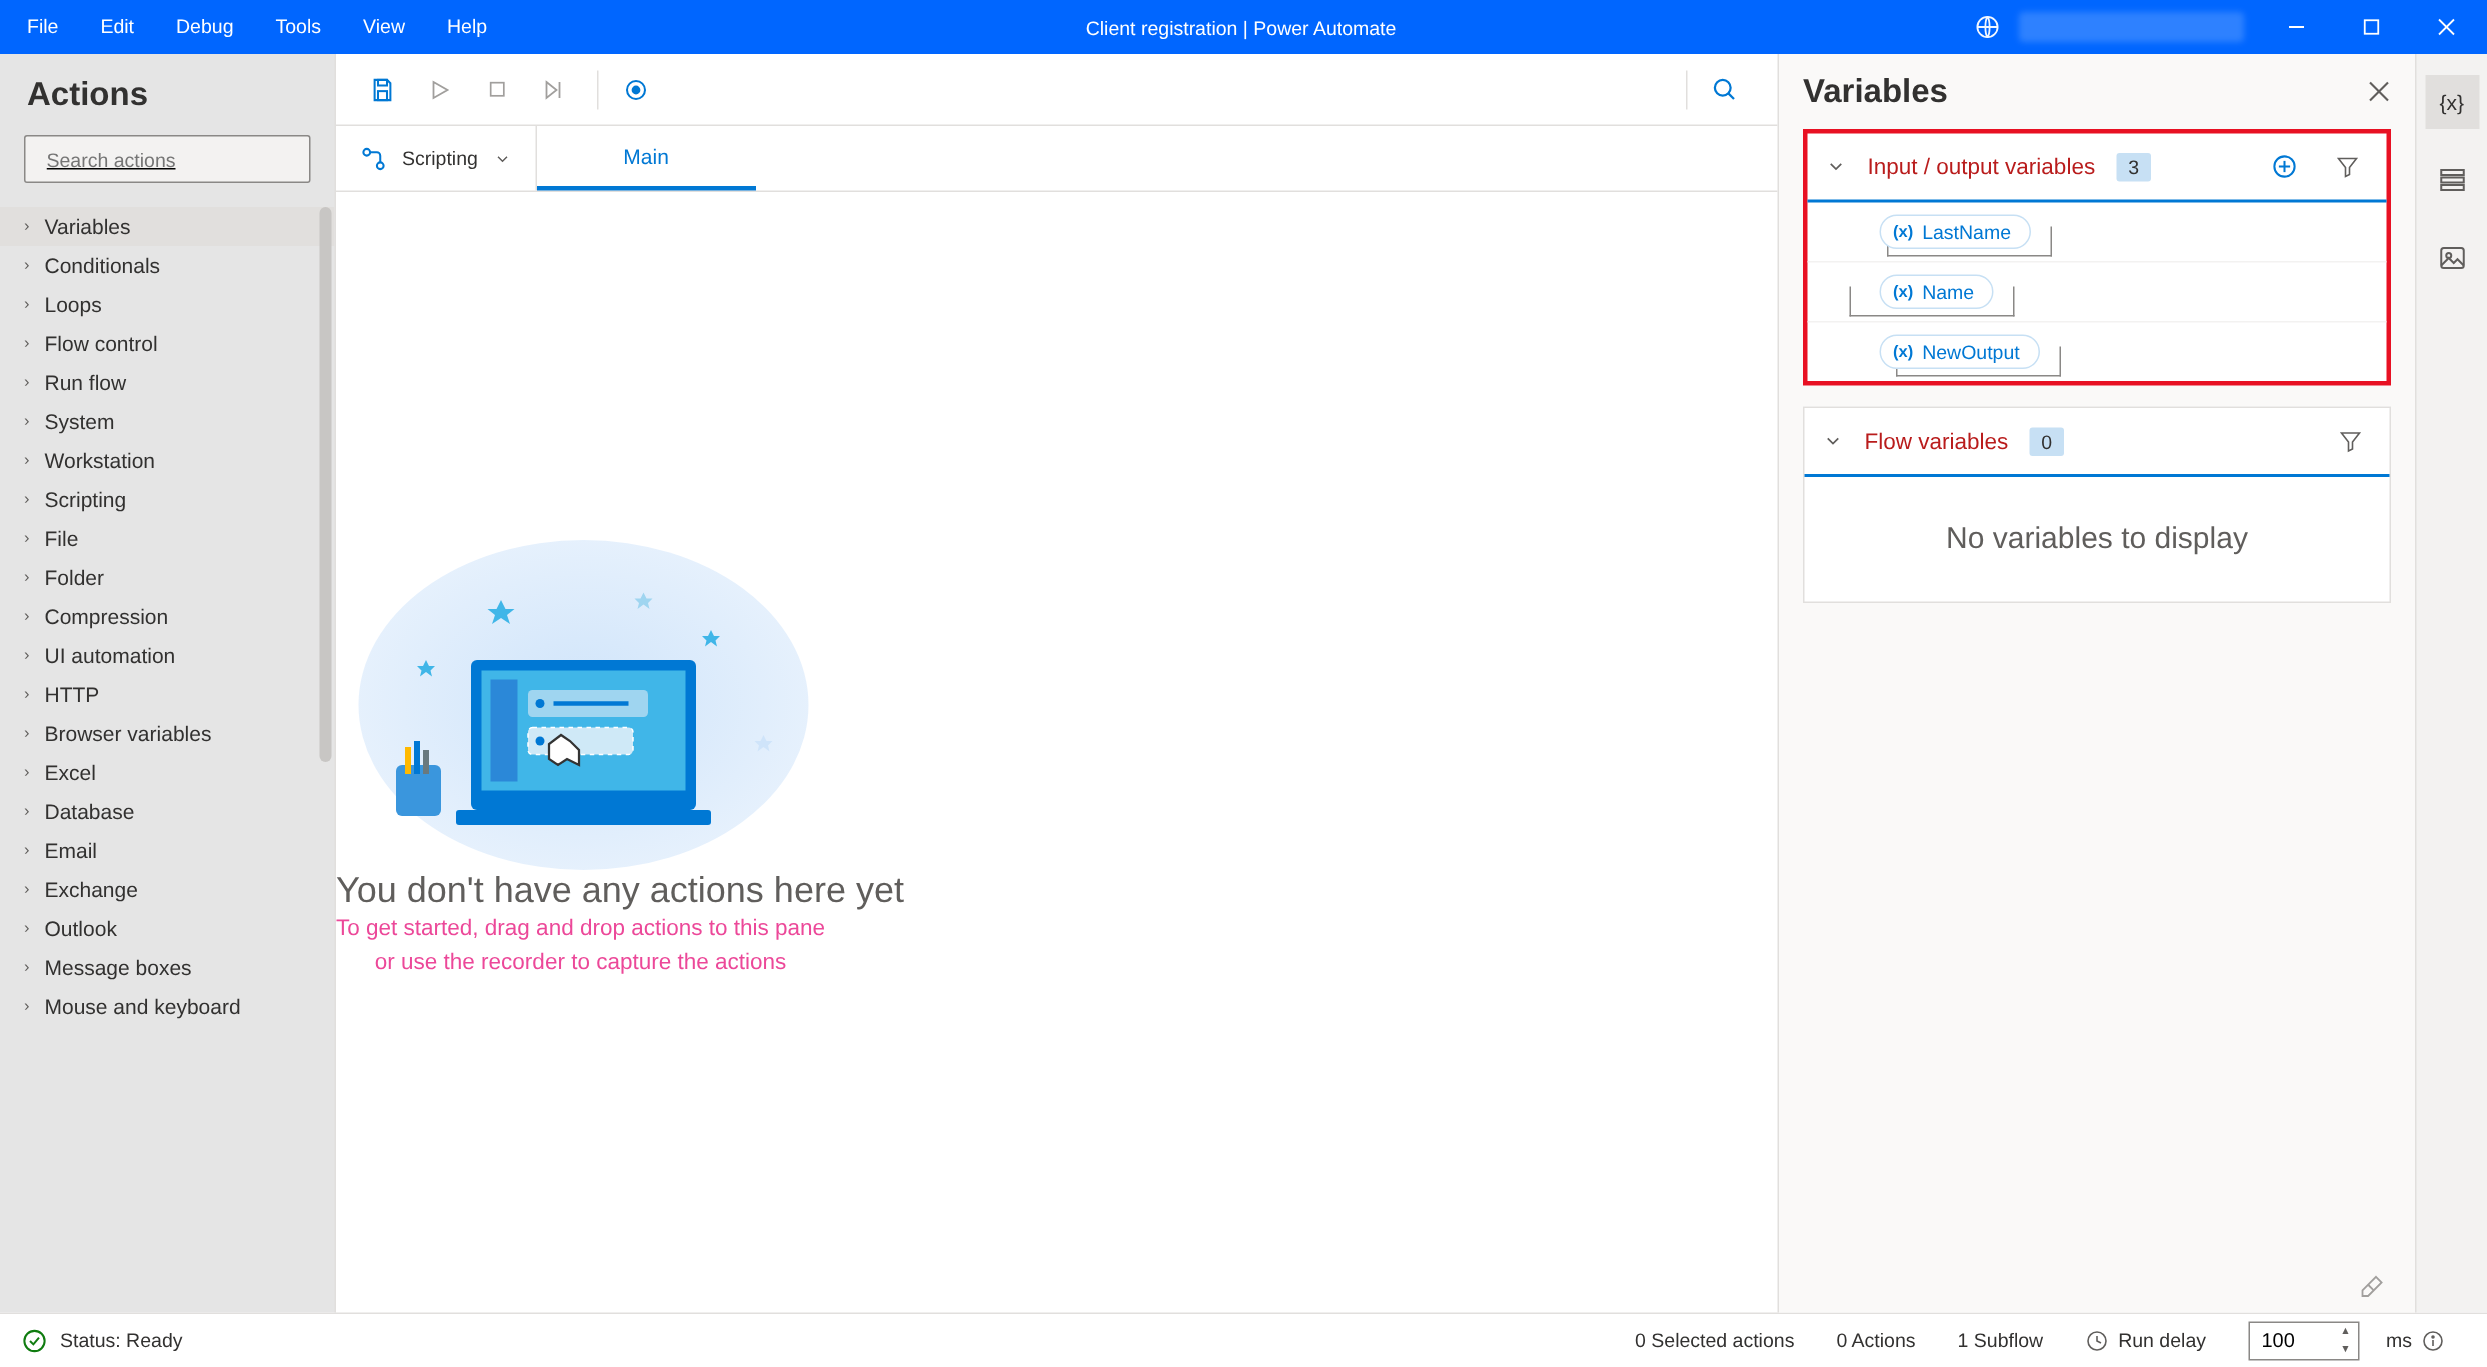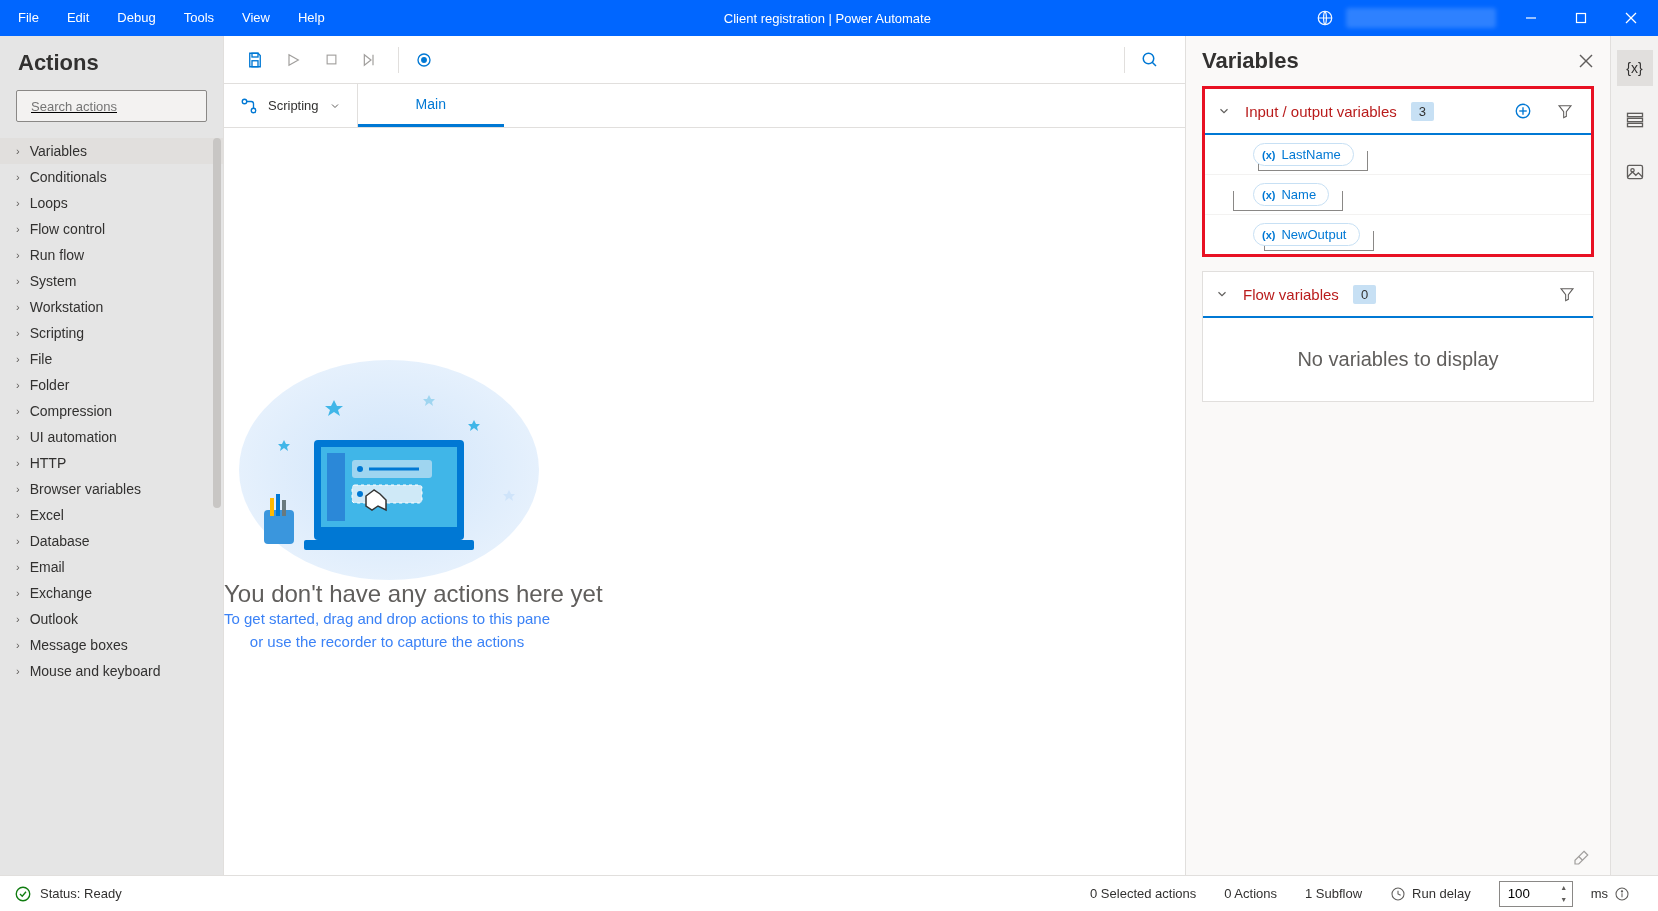--- a/index.html
+++ b/index.html
@@ -33,21 +33,21 @@
 .toolbar { height: 48px; display: flex; align-items: center; padding: 0 14px; border-bottom: 1px solid #e1dfdd; }
 .toolbar .tbtn { width: 34px; height: 34px; display: flex; align-items: center; justify-content: center; margin-right: 4px; }
 .toolbar .sep { width: 1px; height: 26px; background: #e1dfdd; margin: 0 8px; }
 .toolbar .spacer { flex: 1; }
 .tabbar { display: flex; border-bottom: 1px solid #e1dfdd; height: 44px; align-items: stretch; }
 .subflows { display: flex; align-items: center; padding: 0 16px; gap: 10px; color: #323130; border-right: 1px solid #e1dfdd; }
 .tab { display: flex; align-items: center; padding: 0 58px; font-size: 14px; color: #0078d4; border-bottom: 3px solid #0078d4; font-weight: 400; }
 .empty-zone { flex: 1; display: flex; flex-direction: column; align-items: flex-start; justify-content: center; gap: 0; }
 .empty-zone .hero { width: 330px; height: 230px; position: relative; }
 .empty-title { font-size: 24px; color: #605e5c; font-weight: 400; }
-.empty-sub { font-size: 15px; color: #3b82f6; text-align: center; line-height: 1.5; }
+.empty-sub { font-size: 15px; color: #ec4899; text-align: center; line-height: 1.5; }
 
 
 .right-panel { width: 424px; background: #faf9f8; display: flex; flex-direction: column; }
 .right-panel .header { display: flex; align-items: center; padding: 12px 16px; }
 .right-panel .header .title { font-size: 22px; font-weight: 600; flex: 1; color: #323130; }
 .right-panel .search-wrap2 { padding: 0 16px 12px; }
 .right-panel .search-box2 { border: 1px solid #605e5c; border-radius: 2px; height: 34px; display: flex; align-items: center; padding: 0 10px; background: #fff; }
 .right-panel .search-box2 input { border: none; outline: none; flex: 1; font-size: 14px; margin-left: 8px; }
 .var-section { margin: 0 16px 14px; border: 1px solid #e1dfdd; background: #fff; }
 .var-section.highlight { border: 3px solid #e81123; }

